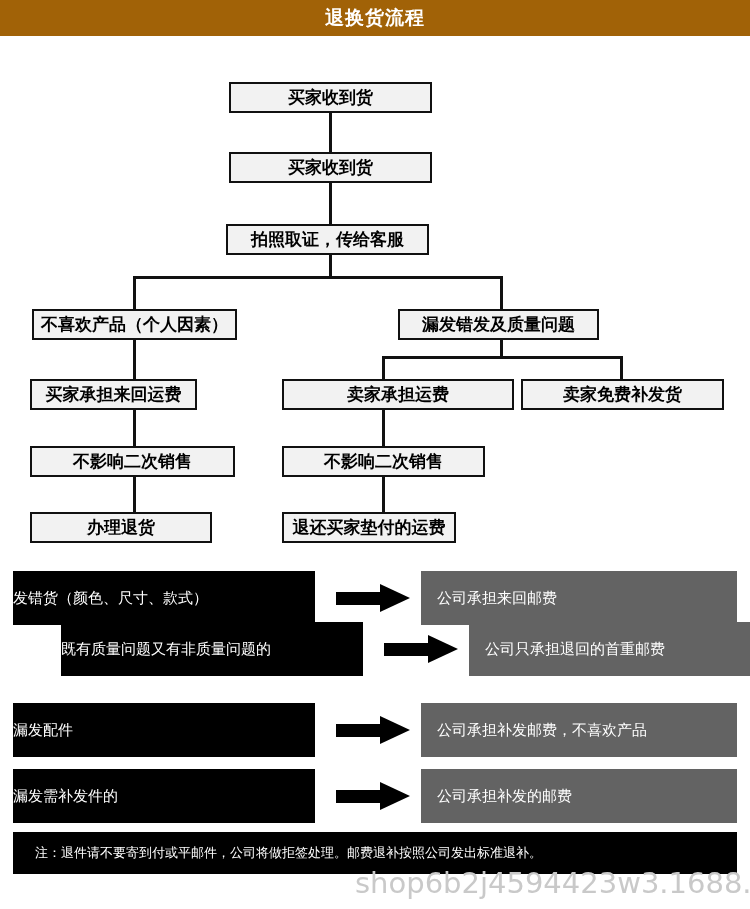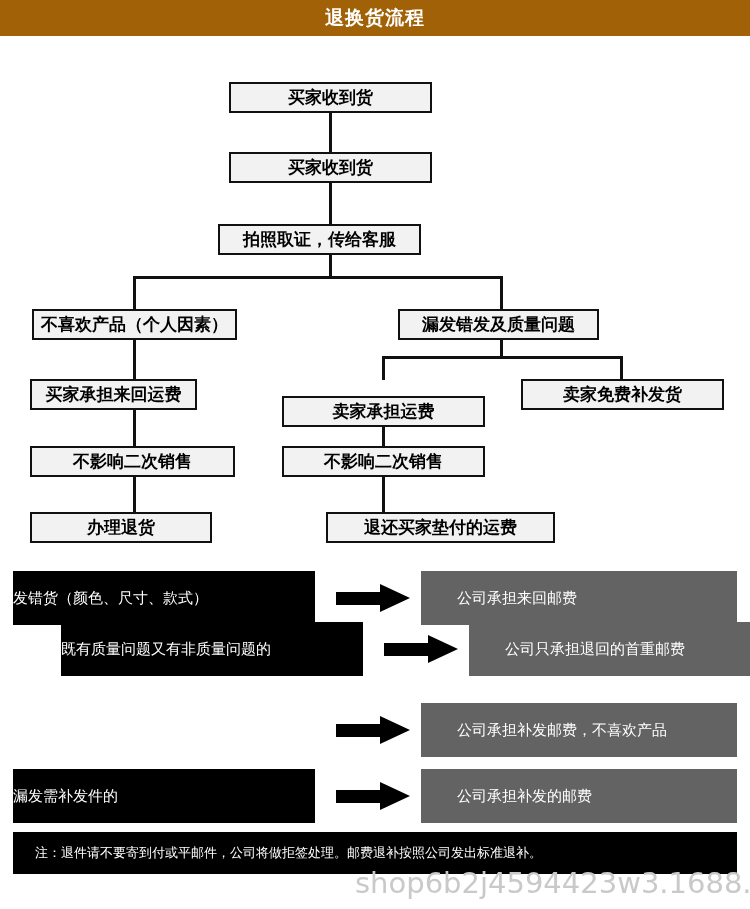--- a/index.html
+++ b/index.html
@@ -83,21 +83,21 @@
     position: absolute;
     left: 421px;
     top: 0;
     width: 316px;
     height: 54px;
     background: #636363;
     color: #ffffff;
     display: flex;
     align-items: center;
     font-size: 15px;
-    padding-left: 36px;
+    padding-left: 16px;
     box-sizing: border-box;
     white-space: nowrap;
   }
   .arrow {
     position: absolute;
     left: 336px;
     top: 13px;
     width: 74px;
     height: 28px;
   }
@@ -178,52 +178,52 @@
     <div class="conn" style="left:382px; top:408px; width:3px; height:38px;"></div>
     <div class="conn" style="left:133px; top:476px; width:3px; height:36px;"></div>
     <div class="conn" style="left:382px; top:476px; width:3px; height:36px;"></div>
 
     <div class="node" style="left:229px; top:82px;  width:203px; height:31px;font-family:Liberation Mono, monospace;">
       <span>买家收到货</span>
     </div>
     <div class="node" style="left:229px; top:152px; width:203px; height:31px;">
       <span>买家收到货</span>
     </div>
-    <div class="node" style="left:218px; top:224px; width:203px; height:31px;">
+    <div class="node" style="left:226px; top:224px; width:203px; height:31px;">
       <span>拍照取证，传给客服</span>
     </div>
 
     <div class="node" style="left:398px; top:309px; width:201px; height:31px;">
       <span>漏发错发及质量问题</span>
     </div>
     <div class="node" style="left:32px;  top:309px; width:205px; height:31px;">
       <span>不喜欢产品（个人因素）</span>
     </div>
 
     <div class="node" style="left:30px;  top:379px; width:167px; height:31px;justify-content:center;">
       <span>买家承担来回运费</span>
     </div>
-    <div class="node" style="left:282px; top:396px; width:203px; height:31px;text-align:right;">
+    <div class="node" style="left:282px; top:379px; width:232px; height:31px;text-align:right;">
       <span>卖家承担运费</span>
     </div>
     <div class="node" style="left:521px; top:379px; width:203px; height:31px;">
       <span>卖家免费补发货</span>
     </div>
 
     <div class="node" style="left:30px;  top:446px; width:205px; height:31px;">
       <span>不影响二次销售</span>
     </div>
     <div class="node" style="left:282px; top:446px; width:203px; height:31px;">
       <span>不影响二次销售</span>
     </div>
 
     <div class="node" style="left:30px;  top:512px; width:182px; height:31px;">
       <span>办理退货</span>
     </div>
-    <div class="node" style="left:282px; top:512px; width:229px; height:31px;margin-left:44px;">
+    <div class="node" style="left:282px; top:512px; width:174px; height:31px;">
       <span>退还买家垫付的运费</span>
     </div>
   </div>
 
   <div class="rule-row" style="top:571px;">
     <div class="cause">
       <span>发错货（颜色、尺寸、款式）</span>
     </div>
     <div class="arrow">
       <div class="shaft"></div>
@@ -241,20 +241,23 @@
     <div class="arrow">
       <div class="shaft"></div>
       <div class="head"></div>
     </div>
     <div class="result">
       <span>公司只承担退回的首重邮费</span>
     </div>
   </div>
 
   <div class="rule-row" style="top:703px;">
+    <div class="cause">
+      <span>漏发配件</span>
+    </div>
     <div class="arrow">
       <div class="shaft"></div>
       <div class="head"></div>
     </div>
     <div class="result">
       <span>公司承担补发邮费，不喜欢产品</span>
     </div>
   </div>
 
   <div class="rule-row" style="top:769px;">

